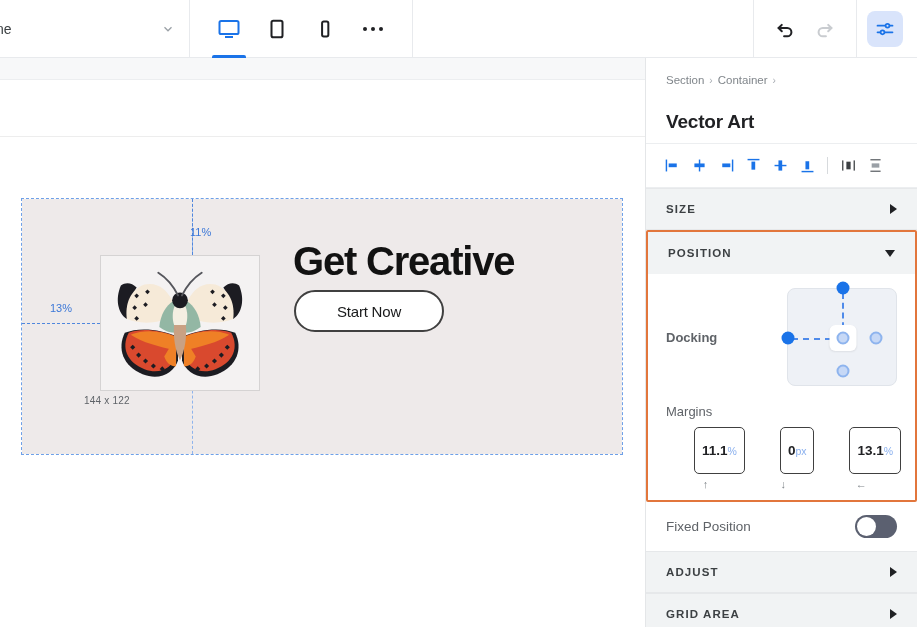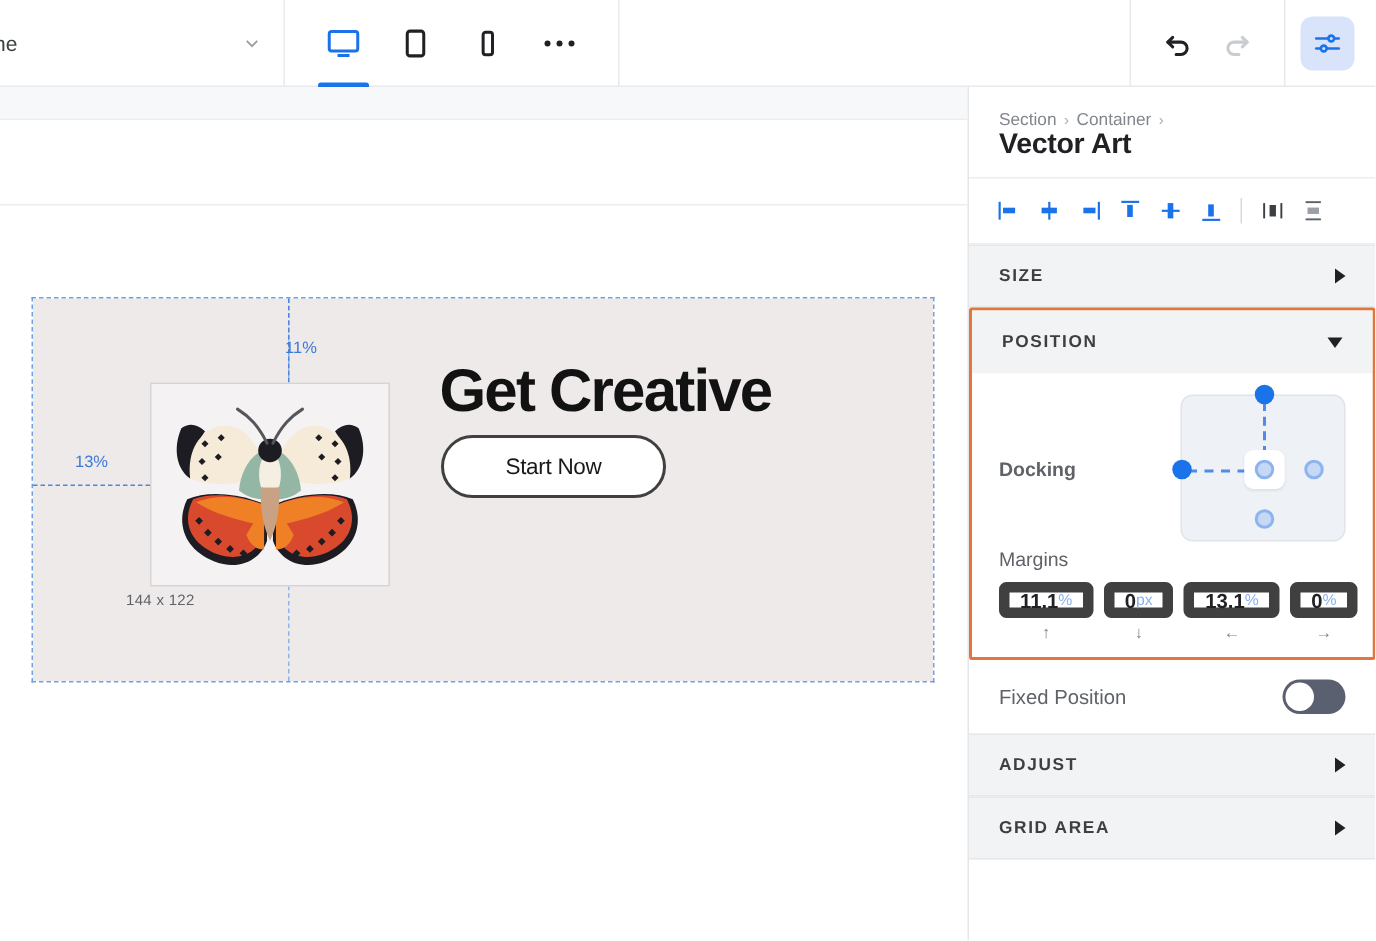--- a/index.html
+++ b/index.html
@@ -117,21 +117,21 @@
   .g-left { left: 28px; top: 103px; }
 
   
   .panel {
     position: absolute; left: 645px; top: 58px; width: 272px; height: 569px;
     background: #ffffff; border-left: 1px solid #e4e6e8; overflow: hidden;
   }
   .panel-head { padding: 16px 20px 10px 20px; border-bottom: 1px solid #eceef0; }
   .breadcrumb { font-size: 11.5px; color: #80868b; display: flex; align-items: center; gap: 5px; }
   .bc-sep { color: #a8adb3; font-size: 10px; }
-  .panel-title { font-size: 19px; font-weight: 700; color: #202124; margin-top: 0; letter-spacing: -.2px; }
+  .panel-title { font-size: 19px; font-weight: 700; color: #202124; margin-top: 25px; letter-spacing: -.2px; }
 
   .align-bar {
     height: 44px; display: flex; align-items: center; gap: 3px;
     padding: 0 14px; border-bottom: 1px solid #eceef0;
   }
   .align-btn {
     width: 24px; height: 26px; display: flex; align-items: center; justify-content: center;
     cursor: pointer; color: #1a73e8;
   }
   .align-sep { width: 1px; height: 17px; background: #d7dadd; margin: 0 5px; }
@@ -165,27 +165,27 @@
     position: absolute; width: 13px; height: 13px; border-radius: 50%;
     background: #c6d8f6; border: 2px solid #8eb4ee; transform: translate(-50%, -50%);
   }
   .dot-center-pad {
     position: absolute; width: 27px; height: 26px; border-radius: 6px; background: #ffffff;
     transform: translate(-50%, -50%); box-shadow: 0 1px 2px rgba(0,0,0,.07);
   }
   .dash-v { position: absolute; border-left: 2px dashed #4f8bea; }
   .dash-h { position: absolute; border-top: 2px dashed #4f8bea; }
 
-  .margins-label { font-size: 13px; color: #5f6368; margin-top: 4px; }
+  .margins-label { font-size: 13px; color: #5f6368; margin-top: 18px; }
   .margins-row { display: flex; gap: 7px; margin-top: 8px; }
   .margin-cell { flex: 1; }
   .margin-input {
-    height: 24px; border: 7px solid #404040; border-radius: 5px; background: #fff;
+    height: 47px; border: 1px solid #404040; border-radius: 5px; background: #fff;
     display: flex; align-items: center; justify-content: space-between;
-    padding: 0 7px; cursor: text;
+    padding: 0 7px; cursor: text; margin-left: 28px;
   }
   .margin-val { font-size: 13.5px; color: #202124; font-weight: 600; }
   .margin-unit { font-size: 10.5px; color: #8ab0ee; }
   .margin-arrow { text-align: center; font-size: 11px; color: #80868b; margin-top: 5px; line-height: 1; }
 
   .fixed-row {
     height: 49px; display: flex; align-items: center; justify-content: space-between;
     padding: 0 20px; background: #ffffff;
   }
   .fixed-label { font-size: 13.5px; color: #5f6368; }

